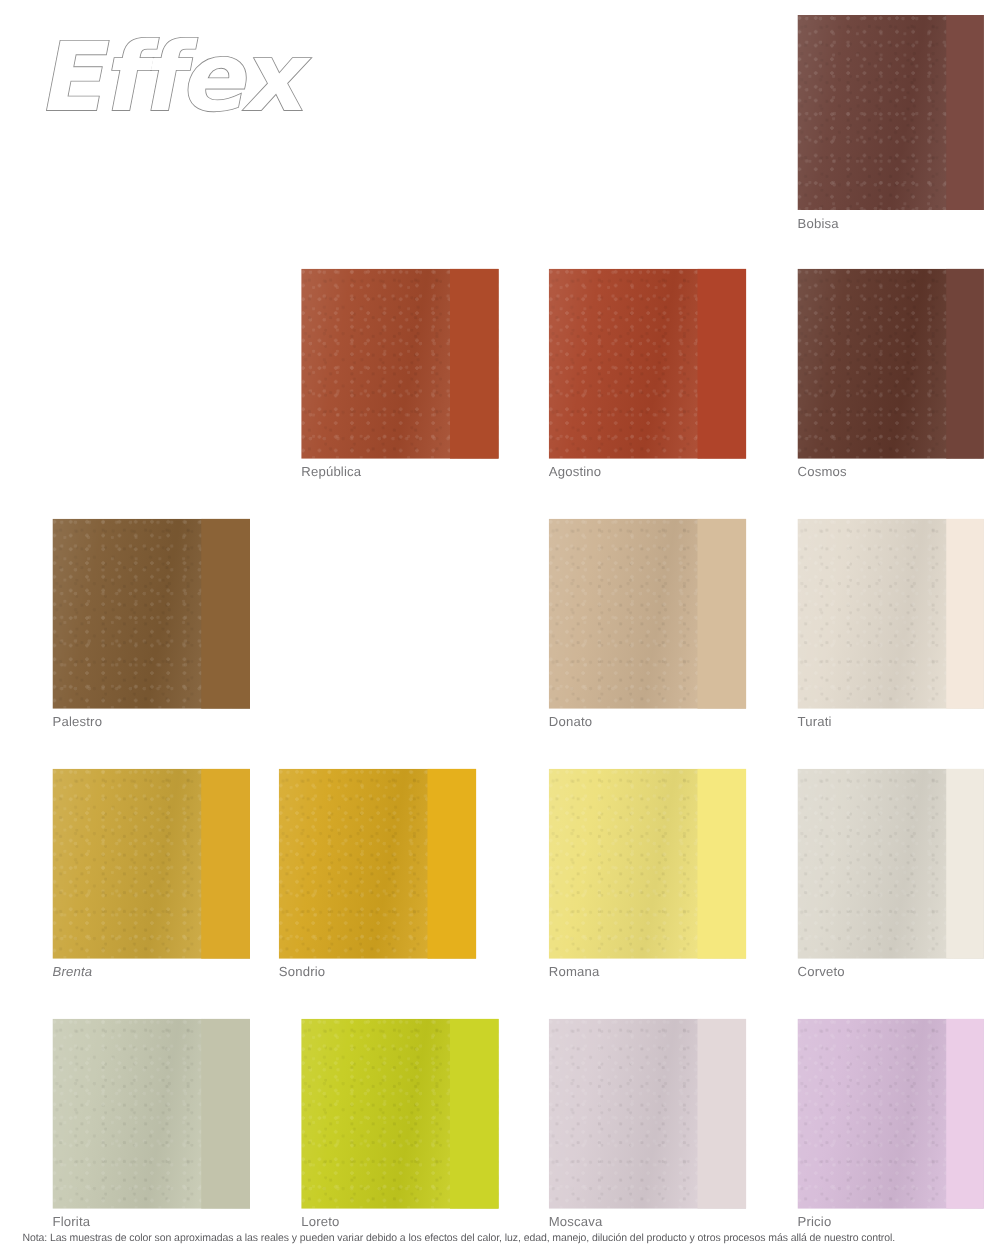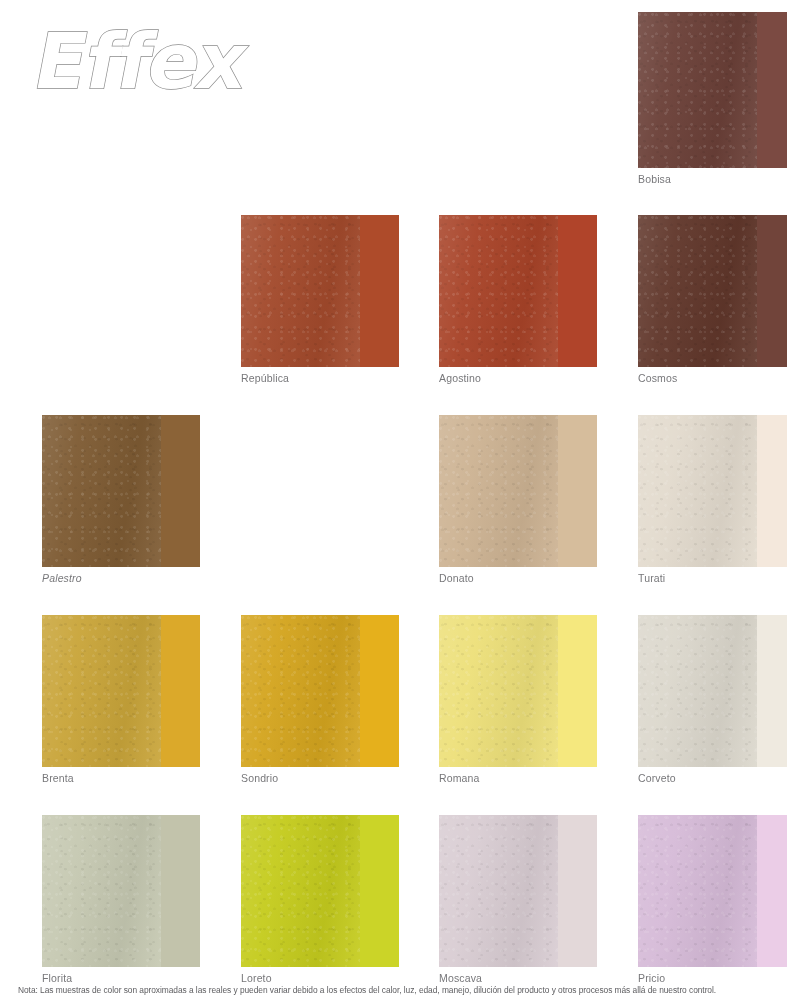--- a/index.html
+++ b/index.html
@@ -155,21 +155,21 @@
     </div>
     <div class="swatch-cell" style="left: 614px; top: 215px; width: 158px;">
       <div class="swatch" style="width: 158px; height: 152px;">
         <div class="swatch-base" style="background: rgb(97, 55, 43);"></div>
         <div class="swatch-texture"></div>
         <div class="swatch-sheen"></div>
         <div class="swatch-strip" style="width: 25%; background: rgb(113, 68, 58);"></div>
       </div>
       <div class="swatch-label">Cosmos</div>
     </div>
-    <div class="swatch-cell" style="left: 18px; top: 415px; width: 158px; font-style: italic;">
+    <div class="swatch-cell" style="left: 18px; top: 415px; width: 158px;">
       <div class="swatch" style="width: 158px; height: 152px;">
         <div class="swatch-base" style="background: rgb(126, 91, 51);"></div>
         <div class="swatch-texture"></div>
         <div class="swatch-sheen"></div>
         <div class="swatch-strip" style="width: 25%; background: rgb(139, 99, 55);"></div>
       </div>
       <div class="swatch-label">Palestro</div>
     </div>
     <div class="swatch-cell" style="left: 415px; top: 415px; width: 158px;">
       <div class="swatch" style="width: 158px; height: 152px;">
@@ -182,30 +182,30 @@
     </div>
     <div class="swatch-cell" style="left: 614px; top: 415px; width: 158px;">
       <div class="swatch" style="width: 158px; height: 152px;">
         <div class="swatch-base" style="background: rgb(227, 219, 206);"></div>
         <div class="swatch-texture"></div>
         <div class="swatch-sheen"></div>
         <div class="swatch-strip" style="width: 25%; background: rgb(244, 232, 220);"></div>
       </div>
       <div class="swatch-label">Turati</div>
     </div>
-    <div class="swatch-cell" style="left: 18px; top: 615px; width: 157px;">
+    <div class="swatch-cell" style="left: 18px; top: 615px; width: 157px; font-style: italic;">
       <div class="swatch" style="width: 158px; height: 152px;">
         <div class="swatch-base" style="background: rgb(201, 165, 58);"></div>
         <div class="swatch-texture"></div>
         <div class="swatch-sheen"></div>
         <div class="swatch-strip" style="width: 25%; background: rgb(219, 169, 42);"></div>
       </div>
       <div class="swatch-label">Brenta</div>
     </div>
-    <div class="swatch-cell" style="left: 217px; top: 615px; width: 158px;">
+    <div class="swatch-cell" style="left: 199px; top: 615px; width: 158px;">
       <div class="swatch" style="width: 158px; height: 152px;">
         <div class="swatch-base" style="background: rgb(212, 165, 31);"></div>
         <div class="swatch-texture"></div>
         <div class="swatch-sheen"></div>
         <div class="swatch-strip" style="width: 25%; background: rgb(229, 176, 28);"></div>
       </div>
       <div class="swatch-label">Sondrio</div>
     </div>
     <div class="swatch-cell" style="left: 415px; top: 615px; width: 158px;">
       <div class="swatch" style="width: 158px; height: 152px;">

